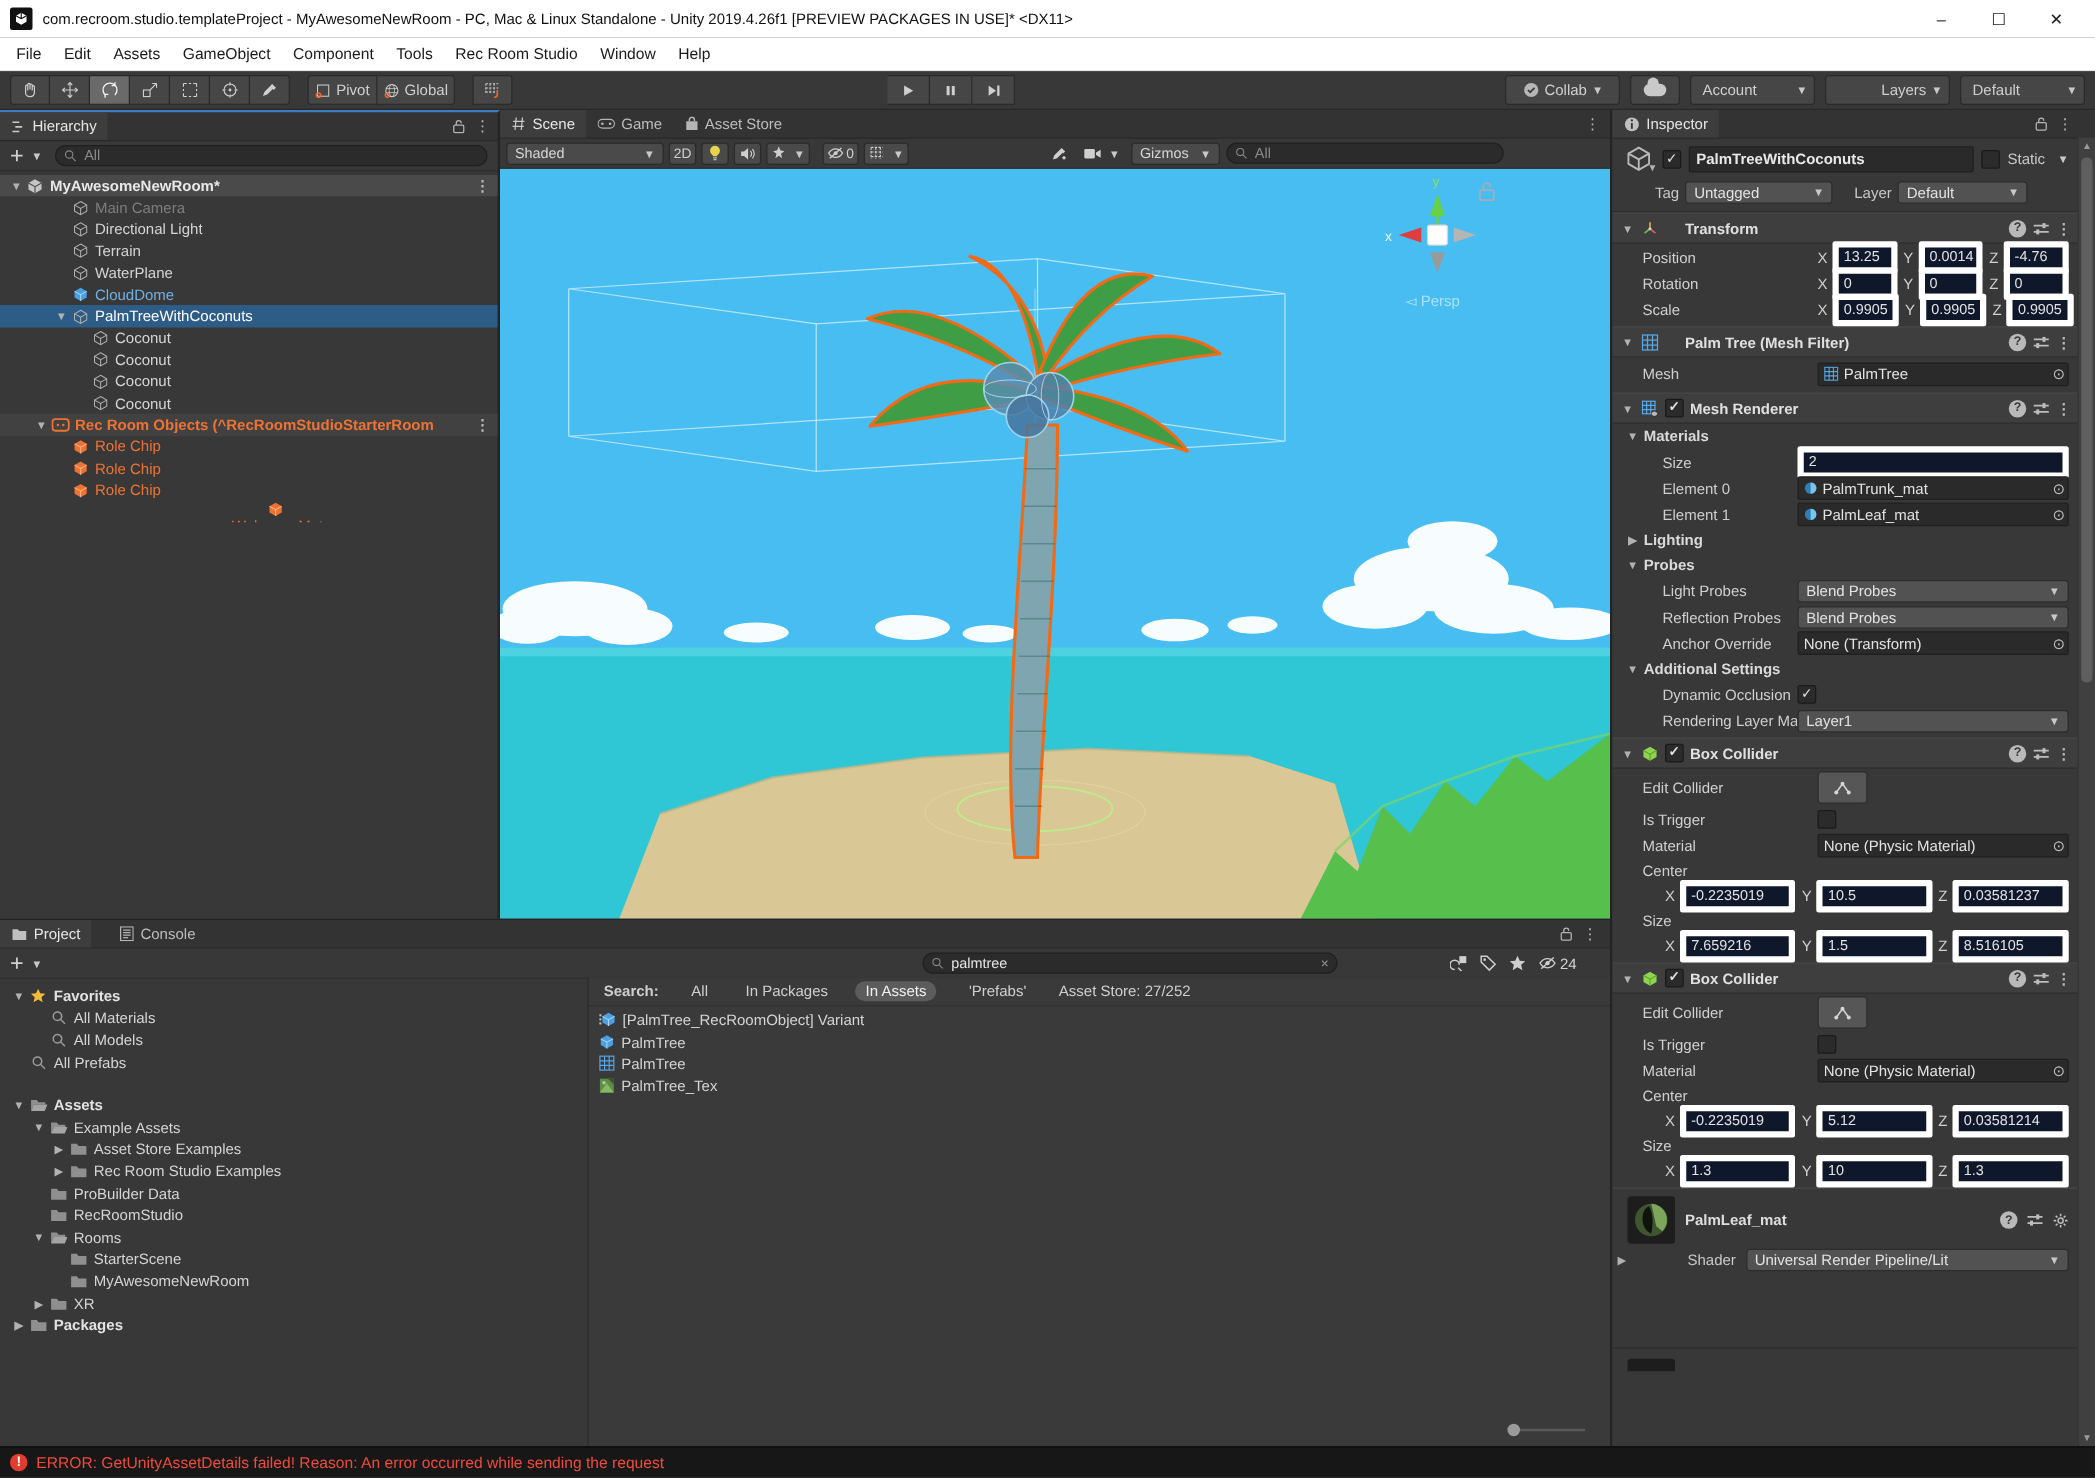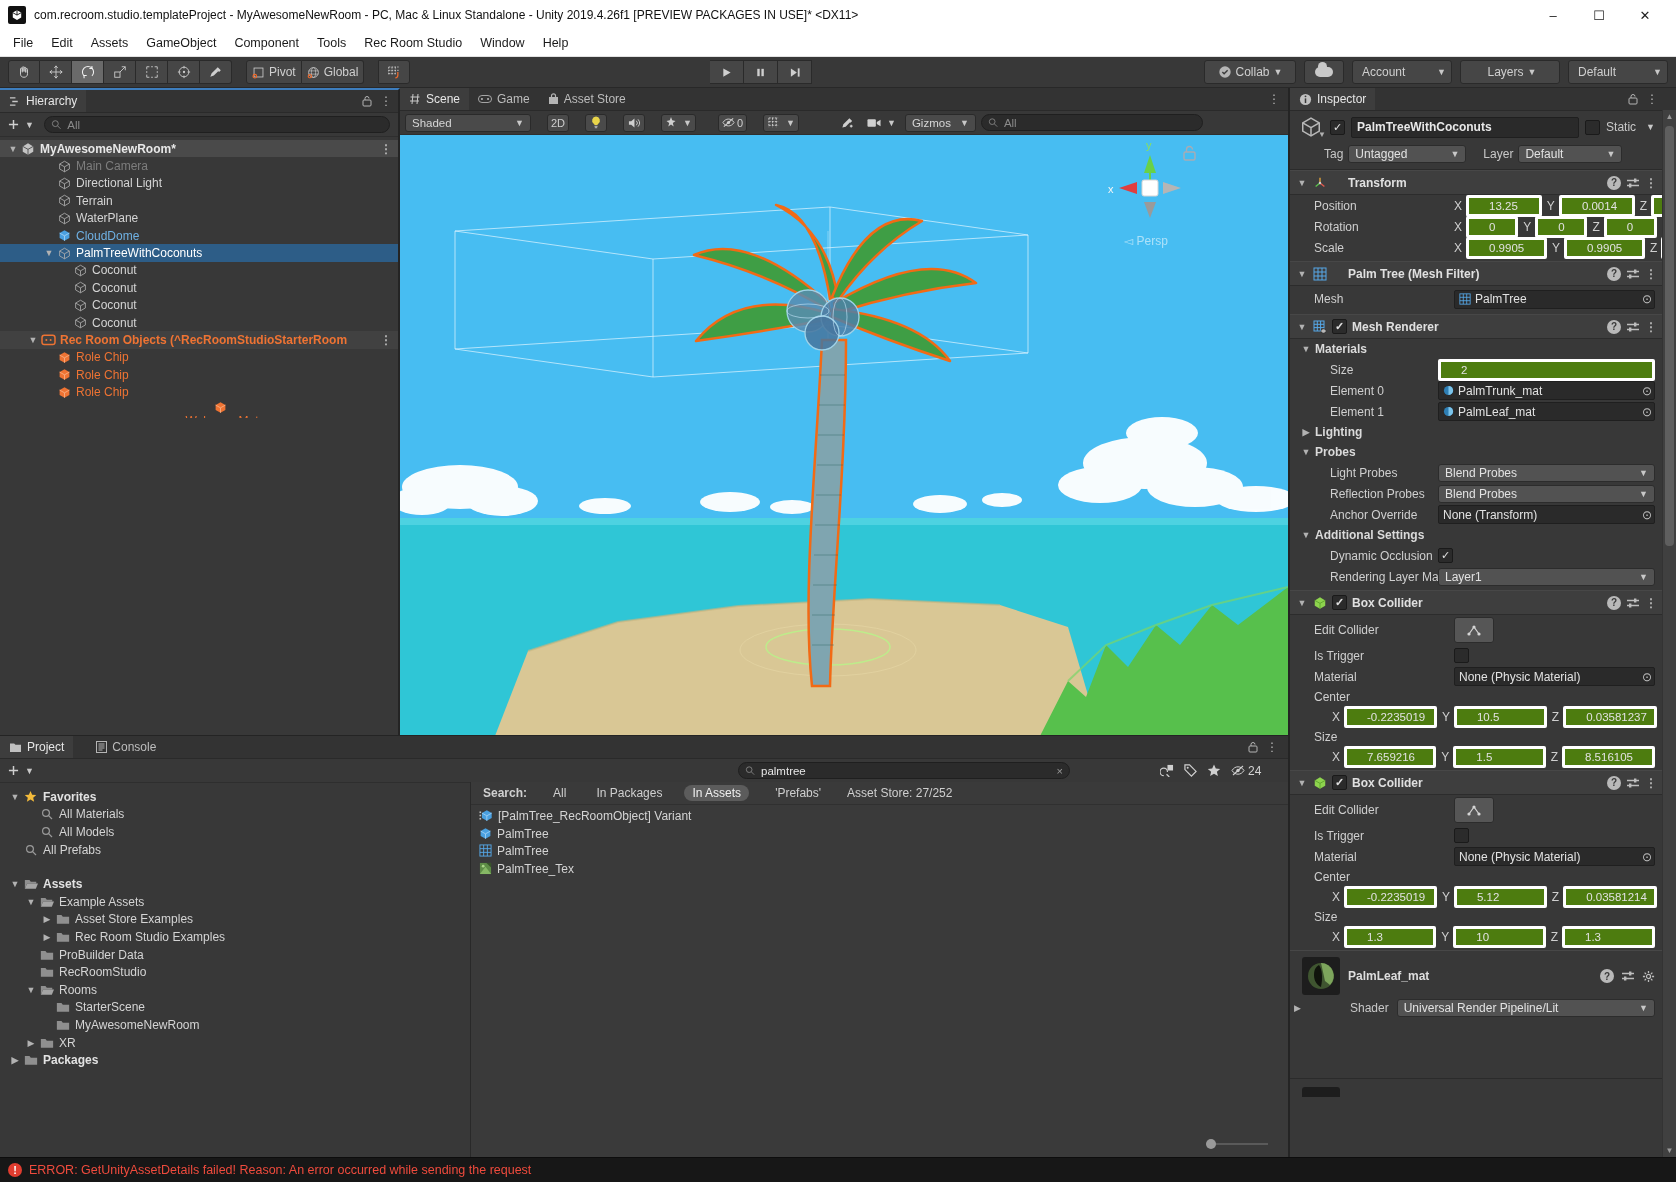--- a/index.html
+++ b/index.html
@@ -53,21 +53,21 @@
   .hrow .hlabel{margin-left:4px;overflow:hidden;text-overflow:clip}
   .hrow.k-scene-header{background:#4a4a4a;font-weight:bold;color:#e8e8e8}
   .hrow.k-disabled .hlabel{color:#7d7d7d}
   .hrow.k-prefab .hlabel{color:#6fb1e4}
   .hrow.k-selected{background:#2d5d87;color:#ffffff}
   .hrow.k-recroom-header{background:#414141;font-weight:bold}
   .hrow.k-recroom-header .hlabel,.hrow.k-recroom .hlabel{color:#ee7333}
   .hrow .rowmenu{margin-left:auto;margin-right:6px}
   
   #scene{left:400px;top:88px;width:890px;height:647px;border-right:2px solid #242424}
-  .scn-toolbar-left{display:flex;align-items:center;gap:16px;margin-left:5px}
+  .scn-toolbar-left{display:flex;align-items:center;gap:4px;margin-left:5px}
   .ddbtn{height:18px;background:#4a4a4a;border:1px solid #2a2a2a;border-radius:3px;display:flex;align-items:center;
          gap:5px;padding:0 6px;color:#d6d6d6;font-size:11.5px;box-sizing:border-box}
   .iconbtn{height:18px;min-width:22px;background:#4a4a4a;border:1px solid #2a2a2a;border-radius:3px;display:flex;
            align-items:center;justify-content:center;color:#cfcfcf;padding:0 3px;box-sizing:border-box;gap:2px}
   .flat{background:transparent;border-color:transparent}
   #scene-canvas{position:absolute;left:0;top:47px;width:888px;height:600px;display:block}
   
   #project{left:0;top:735px;width:1290px;height:422px;border-right:2px solid #242424;border-top:1px solid #242424}
   #proj-tree{position:absolute;left:0;top:46px;width:470px;bottom:0;overflow:hidden;border-right:1px solid #292929}
   #proj-results{position:absolute;left:471px;top:46px;right:0;bottom:0;background:#3a3a3a}
@@ -108,22 +108,22 @@
   .help{width:14px;height:14px;border-radius:50%;background:#b9b9b9;color:#3a3a3a;font-size:10px;font-weight:bold;
         display:flex;align-items:center;justify-content:center}
   .irow{display:flex;align-items:center;height:21px;padding:0 8px 0 24px}
   .irow .ilabel{width:140px;flex:none;color:#cfcfcf;white-space:nowrap;overflow:hidden}
   .irow.sub .ilabel{padding-left:16px;width:124px;box-sizing:border-box}
   .foldrow{display:flex;align-items:center;height:20px;padding-left:10px;font-weight:bold;color:#dadada;gap:3px}
   .foldrow .fold{font-size:9px;color:#b2b2b2;width:12px;text-align:center}
   .vec3{display:flex;flex:1;gap:5px}
   .axis{display:flex;align-items:center;gap:4px;flex:1;min-width:0}
   .axis .al{color:#cfcfcf;flex:none}
-  .nbox{flex:1;min-width:0;background:#4d7c0f;border:3px solid #ffffff;border-radius:2px;height:16px;line-height:16px;
-        padding:0 20px;color:#e2e2e2;font-size:11.5px;white-space:nowrap;overflow:hidden}
+  .nbox{flex:1;min-width:0;background:#0f172a;border:5px solid #ffffff;border-radius:2px;height:16px;line-height:16px;
+        padding:0 4px;color:#e2e2e2;font-size:11.5px;white-space:nowrap;overflow:hidden}
   .objfield{flex:1;height:17px;background:#2a2a2a;border:1px solid #1f1f1f;border-radius:2px;display:flex;align-items:center;
             gap:4px;padding:0 2px 0 4px;color:#e2e2e2;white-space:nowrap;overflow:hidden}
   .objfield .pick{margin-left:auto;color:#bdbdbd;font-size:12px}
   .fieldwrap{flex:1;display:flex;min-width:0}
   .cvec{padding-left:42px}
   .editcolbtn{width:38px;height:24px;background:#565656;border:1px solid #2c2c2c;border-radius:3px;
               display:flex;align-items:center;justify-content:center}
   .sep{height:5px;border-bottom:1px solid #2b2b2b}
   .matfooter{border-top:1px solid #474747}
   .mathead{display:flex;align-items:center;gap:8px;padding:6px 8px 0 12px}
@@ -266,21 +266,21 @@
         <span class="lbl">Collab</span>
           <span class="caret">▼</span>
       </span>
       <span class="tbtn single" style="min-width:40px">
           <span class="cloudglyph"></span>
         </span>
       <span class="tbtn single" style="min-width:100px;justify-content:space-between">
         <span class="lbl">Account</span>
           <span class="caret">▼</span>
       </span>
-      <span class="tbtn single" style="min-width:100px;justify-content:center">
+      <span class="tbtn single" style="min-width:100px;justify-content:flex-end">
         <span class="lbl">Layers</span>
           <span class="caret">▼</span>
       </span>
       <span class="tbtn single" style="min-width:100px;justify-content:space-between">
         <span class="lbl">Default</span>
           <span class="caret">▼</span>
       </span>
     </div>
   </div>
 

